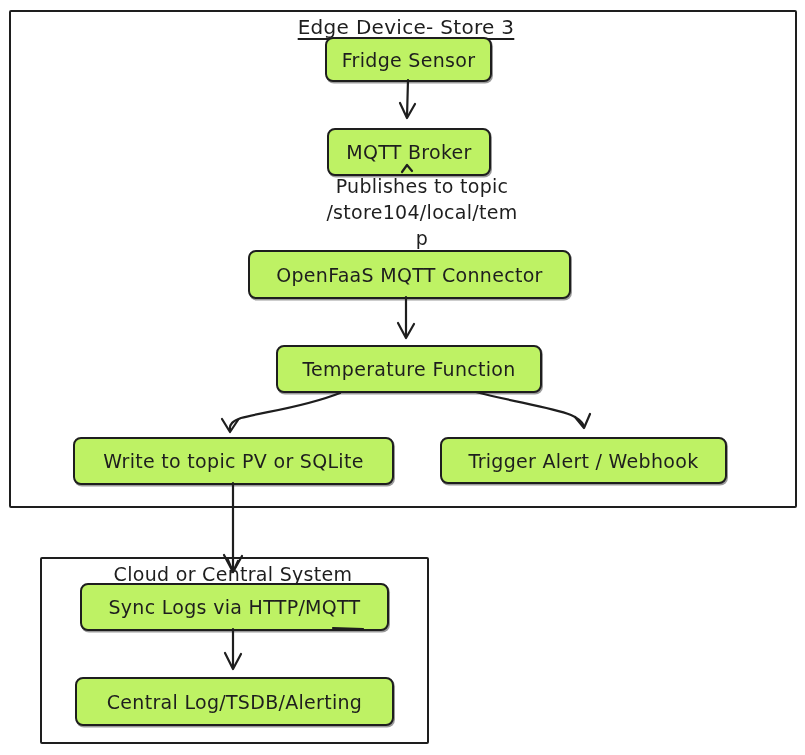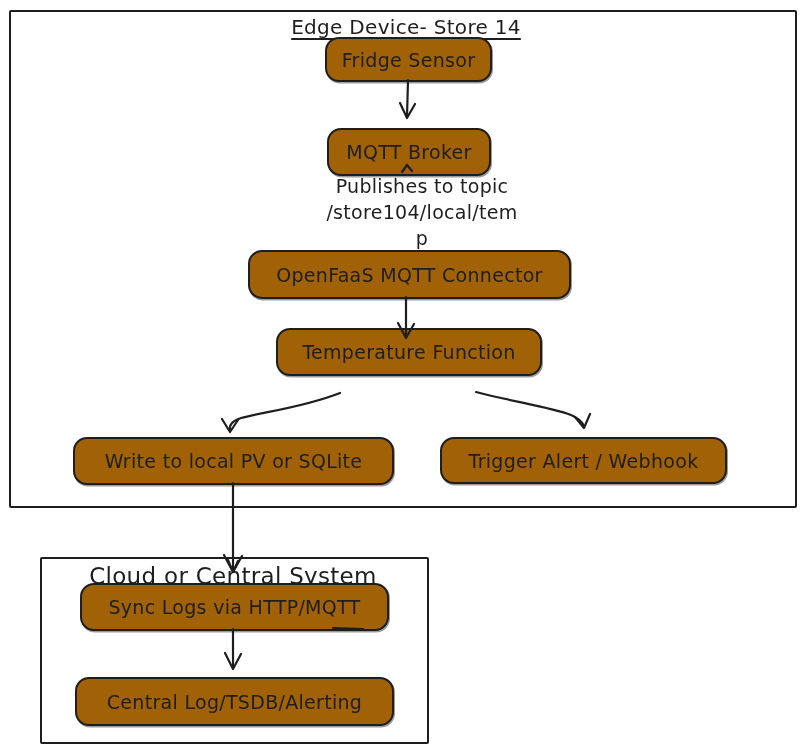--- a/index.html
+++ b/index.html
@@ -18,22 +18,22 @@
   }
   .group-box {
     position: absolute;
     border: 2.5px solid #1e1e1e;
     border-radius: 2px;
     background: transparent;
   }
   .node {
     position: absolute;
     border: 2px solid #1e1e1e;
-    border-radius: 14px;
-    background: #a16207;
+    border-radius: 8px;
+    background: #bef264;
     display: flex;
     align-items: center;
     justify-content: center;
     box-shadow: 1px 1.5px 0 rgba(30,30,30,0.45);
   }
   .node span {
     font-size: 19px;
     letter-spacing: 0.3px;
     white-space: nowrap;
   }
@@ -70,37 +70,37 @@
     stroke-linecap: round;
     stroke-linejoin: round;
   }
 
   
   #outer-edge-box   { left: 9px;   top: 10px;  width: 784px; height: 494px; }
   #cloud-box        { left: 40px;  top: 557px; width: 385px; height: 183px; }
   #node-fridge      { left: 325px; top: 37px;  width: 163px; height: 41px; }
   #node-mqtt        { left: 327px; top: 128px; width: 160px; height: 44px; }
   #node-openfaas    { left: 248px; top: 250px; width: 319px; height: 45px; }
-  #node-temp        { left: 276px; top: 328px; width: 262px; height: 44px; }
+  #node-temp        { left: 276px; top: 345px; width: 262px; height: 44px; }
   #node-write       { left: 73px;  top: 437px; width: 317px; height: 44px; }
   #node-trigger     { left: 440px; top: 437px; width: 283px; height: 43px; }
   #node-sync        { left: 80px;  top: 583px; width: 305px; height: 44px; }
   #node-central     { left: 75px;  top: 677px; width: 315px; height: 45px; }
 
   #edge-title  { left: 250px; top: 15px;  width: 312px; }
-  #cloud-title { left: 83px;  top: 563px; width: 300px; font-size: 23px; }
+  #cloud-title { left: 83px;  top: 563px; width: 300px; font-size: 19px; }
   #publish-note { left: 315px; top: 173px; width: 214px; }
 </style>
 </head>
 <body>
 
 <div id="canvas">
 
   <div id="outer-edge-box" class="group-box"></div>
-  <div id="edge-title" class="group-title">Edge Device- Store 14</div>
+  <div id="edge-title" class="group-title">Edge Device- Store 3</div>
 
   <div id="cloud-box" class="group-box"></div>
   <div id="cloud-title" class="group-title">Cloud or Central System</div>
 
   <div id="node-fridge" class="node">
     <span>Fridge Sensor</span>
   </div>
 
   <div id="node-mqtt" class="node">
     <span>MQTT Broker</span>
@@ -114,21 +114,21 @@
 
   <div id="node-openfaas" class="node">
     <span>OpenFaaS MQTT Connector</span>
   </div>
 
   <div id="node-temp" class="node">
     <span>Temperature Function</span>
   </div>
 
   <div id="node-write" class="node">
-    <span>Write to local PV or SQLite</span>
+    <span>Write to topic PV or SQLite</span>
   </div>
 
   <div id="node-sync" class="node">
     <span>Sync Logs via HTTP/MQTT</span>
   </div>
 
   <div id="node-trigger" class="node">
     <span>Trigger Alert / Webhook</span>
   </div>
 

